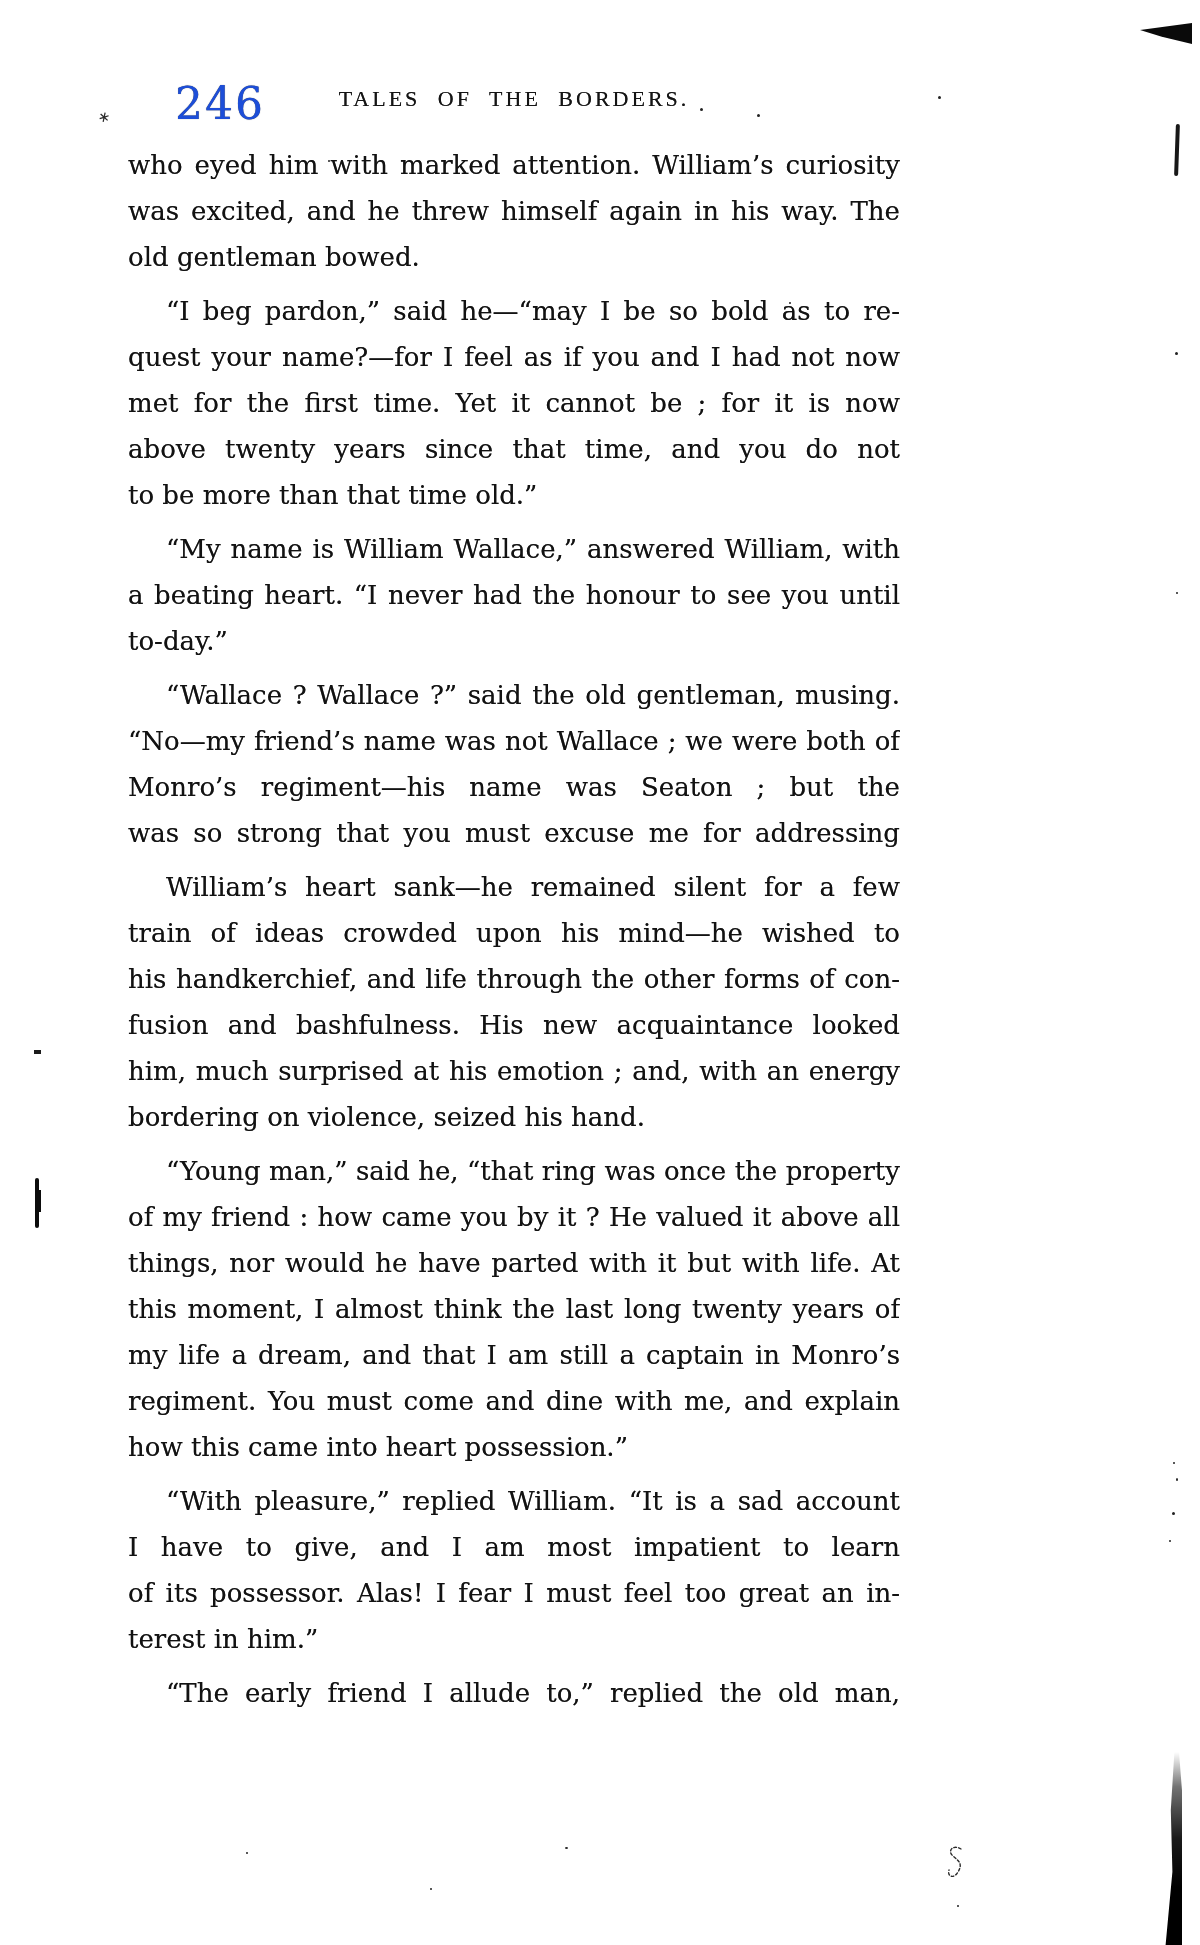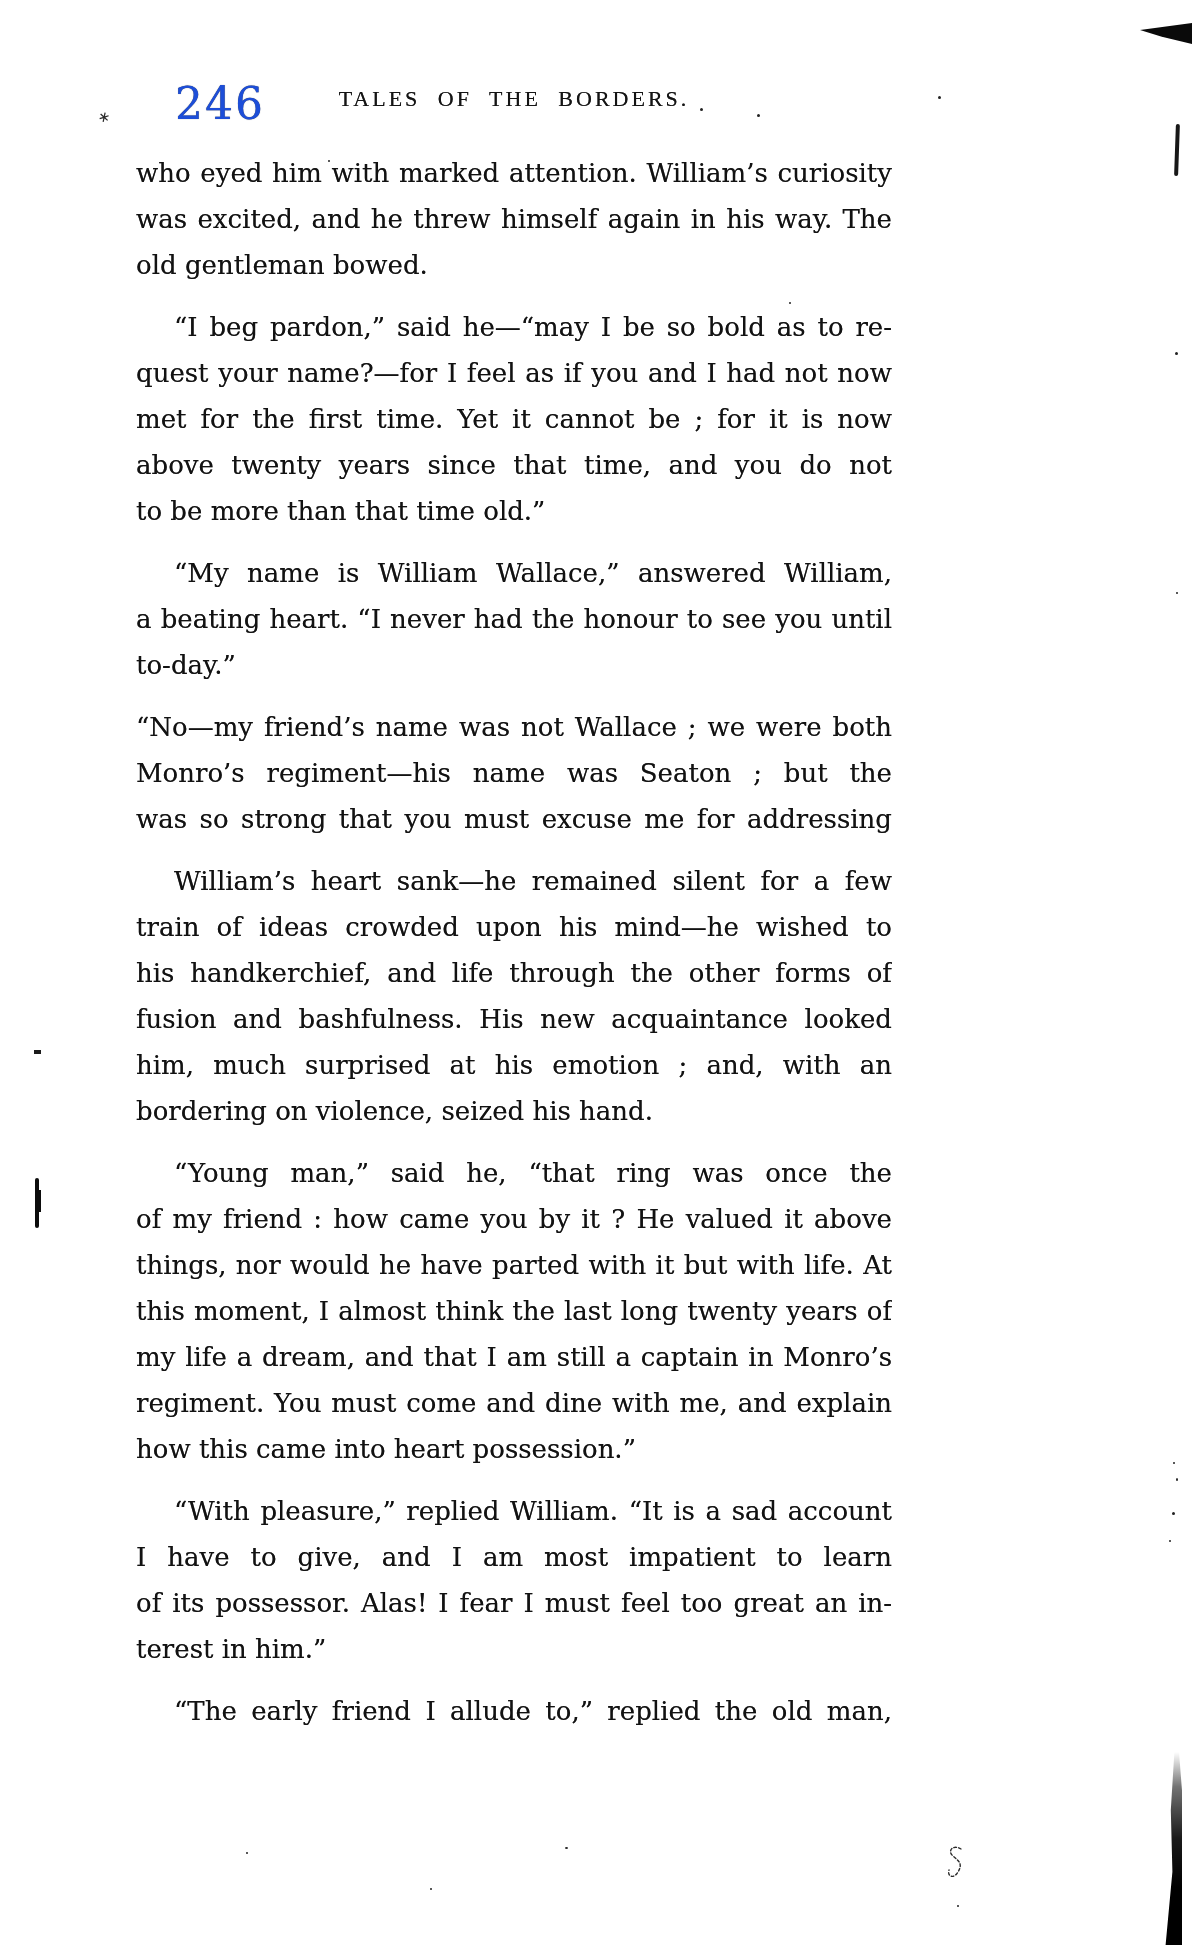--- a/index.html
+++ b/index.html
@@ -19,21 +19,21 @@
     text-align:center;font-size:22px;line-height:1;
     letter-spacing:3px;word-spacing:9px;color:#141414;
     text-shadow:0 0 0.6px rgba(0,0,0,.7);
     font-family:Liberation Serif, serif;
   }
   .body-text{
     position:absolute;left:120px;top:134px;width:788px;
     font-size:26px;line-height:46px;
     text-shadow:0 0 0.6px rgba(0,0,0,.6);
   }
-  .para{margin:16px;padding:0;}
+  .para{margin:8px;padding:0;}
   .line{
     text-align:justify;text-align-last:justify;
     height:46px;overflow:hidden;
   }
   .line.last{text-align-last:left;}
   .line.indent{text-indent:38px;}
   
   .artifact{position:absolute;background:#0a0a0a;}
   .wedge{
     left:1140px;top:23px;width:52px;height:22px;
@@ -81,20 +81,21 @@
       <div class="line">met for the first time. Yet it cannot be ; for it is now</div>
       <div class="line">above twenty years since that time, and you do not appear</div>
       <div class="line last">to be more than that time old.”</div>
     </div>
     <div class="para">
       <div class="line indent">“My name is William Wallace,” answered William, with</div>
       <div class="line">a beating heart. “I never had the honour to see you until</div>
       <div class="line last">to-day.”</div>
     </div>
     <div class="para">
+      <div class="line indent">“Wallace ? Wallace ?” said the old gentleman, musing.</div>
       <div class="line">“No—my friend’s name was not Wallace ; we were both of</div>
       <div class="line">Monro’s regiment—his name was Seaton ; but the likeness</div>
       <div class="line last">was so strong that you must excuse me for addressing you.”</div>
     </div>
     <div class="para">
       <div class="line indent">William’s heart sank—he remained silent for a few</div>
       <div class="line">train of ideas crowded upon his mind—he wished to speak,</div>
       <div class="line">his handkerchief, and life through the other forms of con-</div>
       <div class="line">fusion and bashfulness. His new acquaintance looked upon</div>
       <div class="line">him, much surprised at his emotion ; and, with an energy</div>

